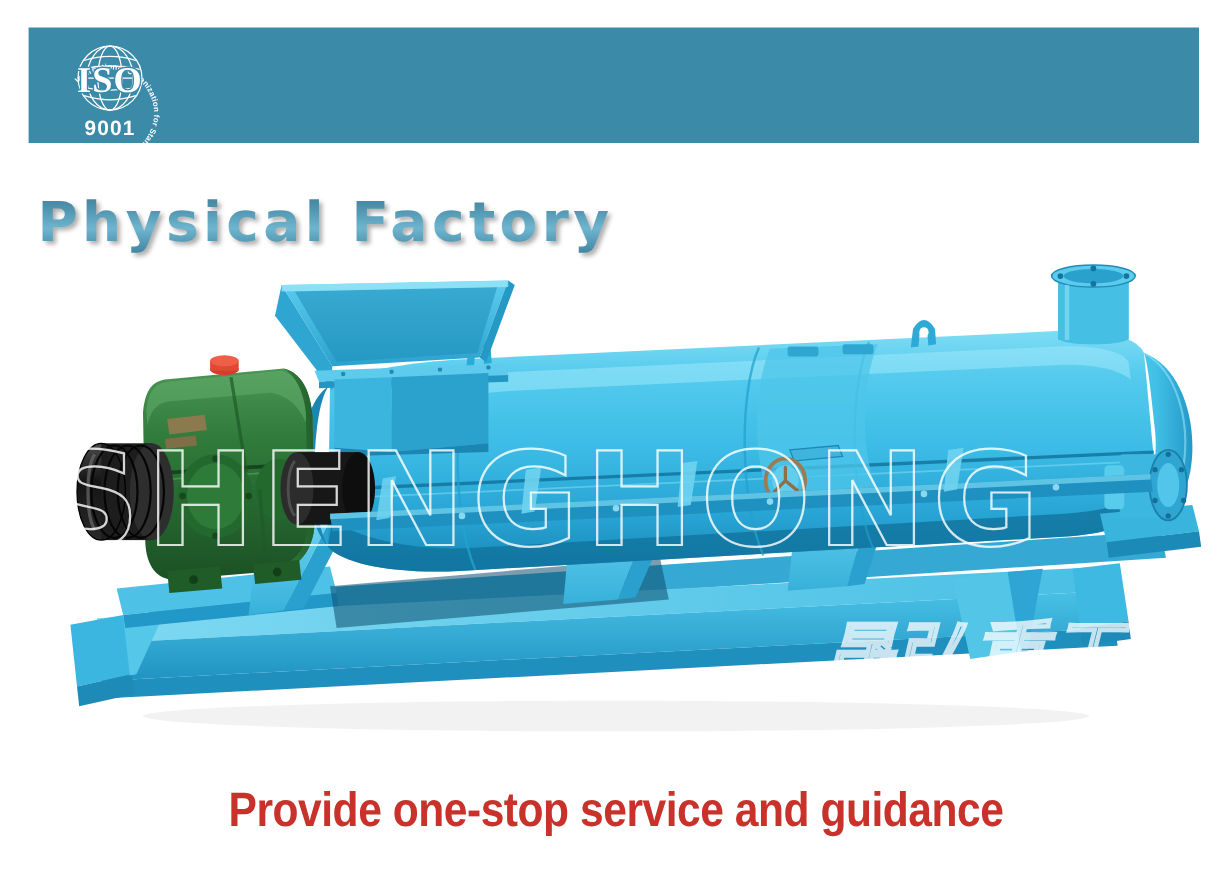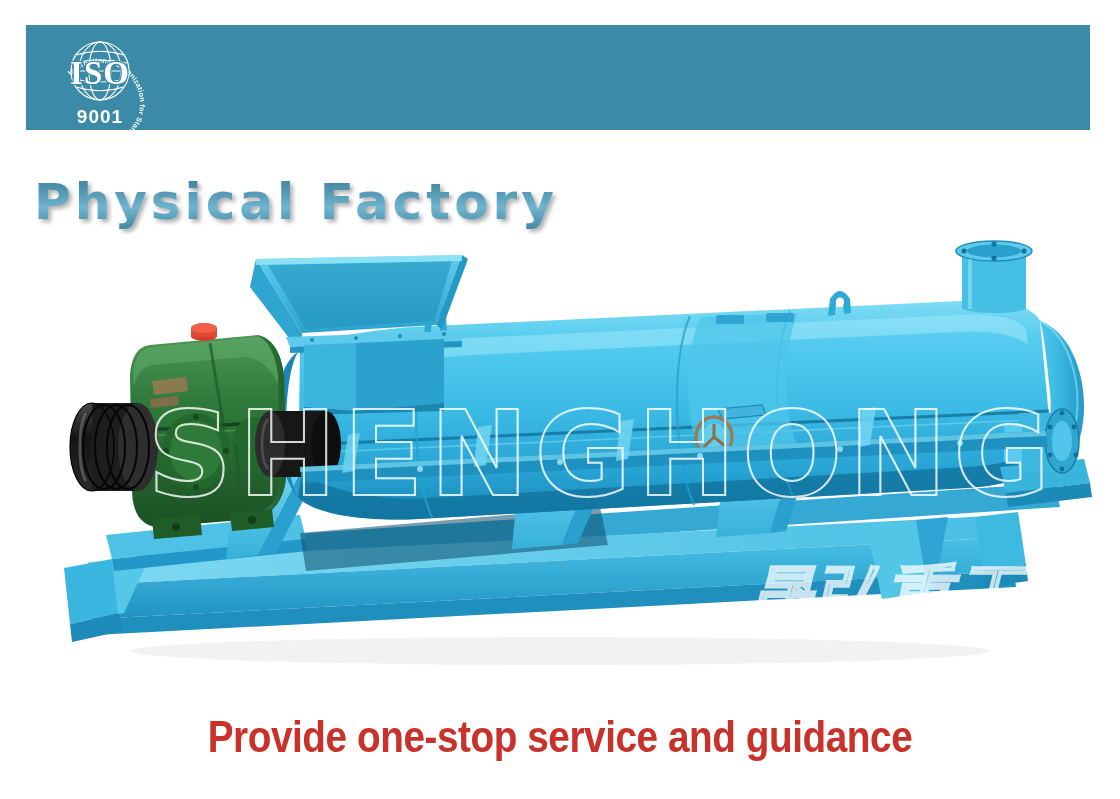--- a/index.html
+++ b/index.html
@@ -73,30 +73,30 @@
     top: 215px;
     width: 1120px;
     height: 480px;
     overflow: hidden;
   }
   #machine-layer { position: absolute; inset: 0; }
 
   
   #watermark-brand {
     position: absolute;
-    left: 26px;
+    left: 42px;
     top: 385px;
     width: 1030px;
     font-family: "DejaVu Sans", sans-serif;
     font-weight: bold;
     font-size: 118px;
     letter-spacing: 6px;
     color: transparent;
     -webkit-text-stroke: 2px rgba(255,255,255,0.82);
-    text-align: right;
+    text-align: left;
     white-space: nowrap;
     pointer-events: none;
   }
   #watermark-cn {
     position: absolute;
     left: 745px;
     top: 552px;
     font-family: "DejaVu Sans", sans-serif;
     font-weight: bold;
     font-size: 66px;

